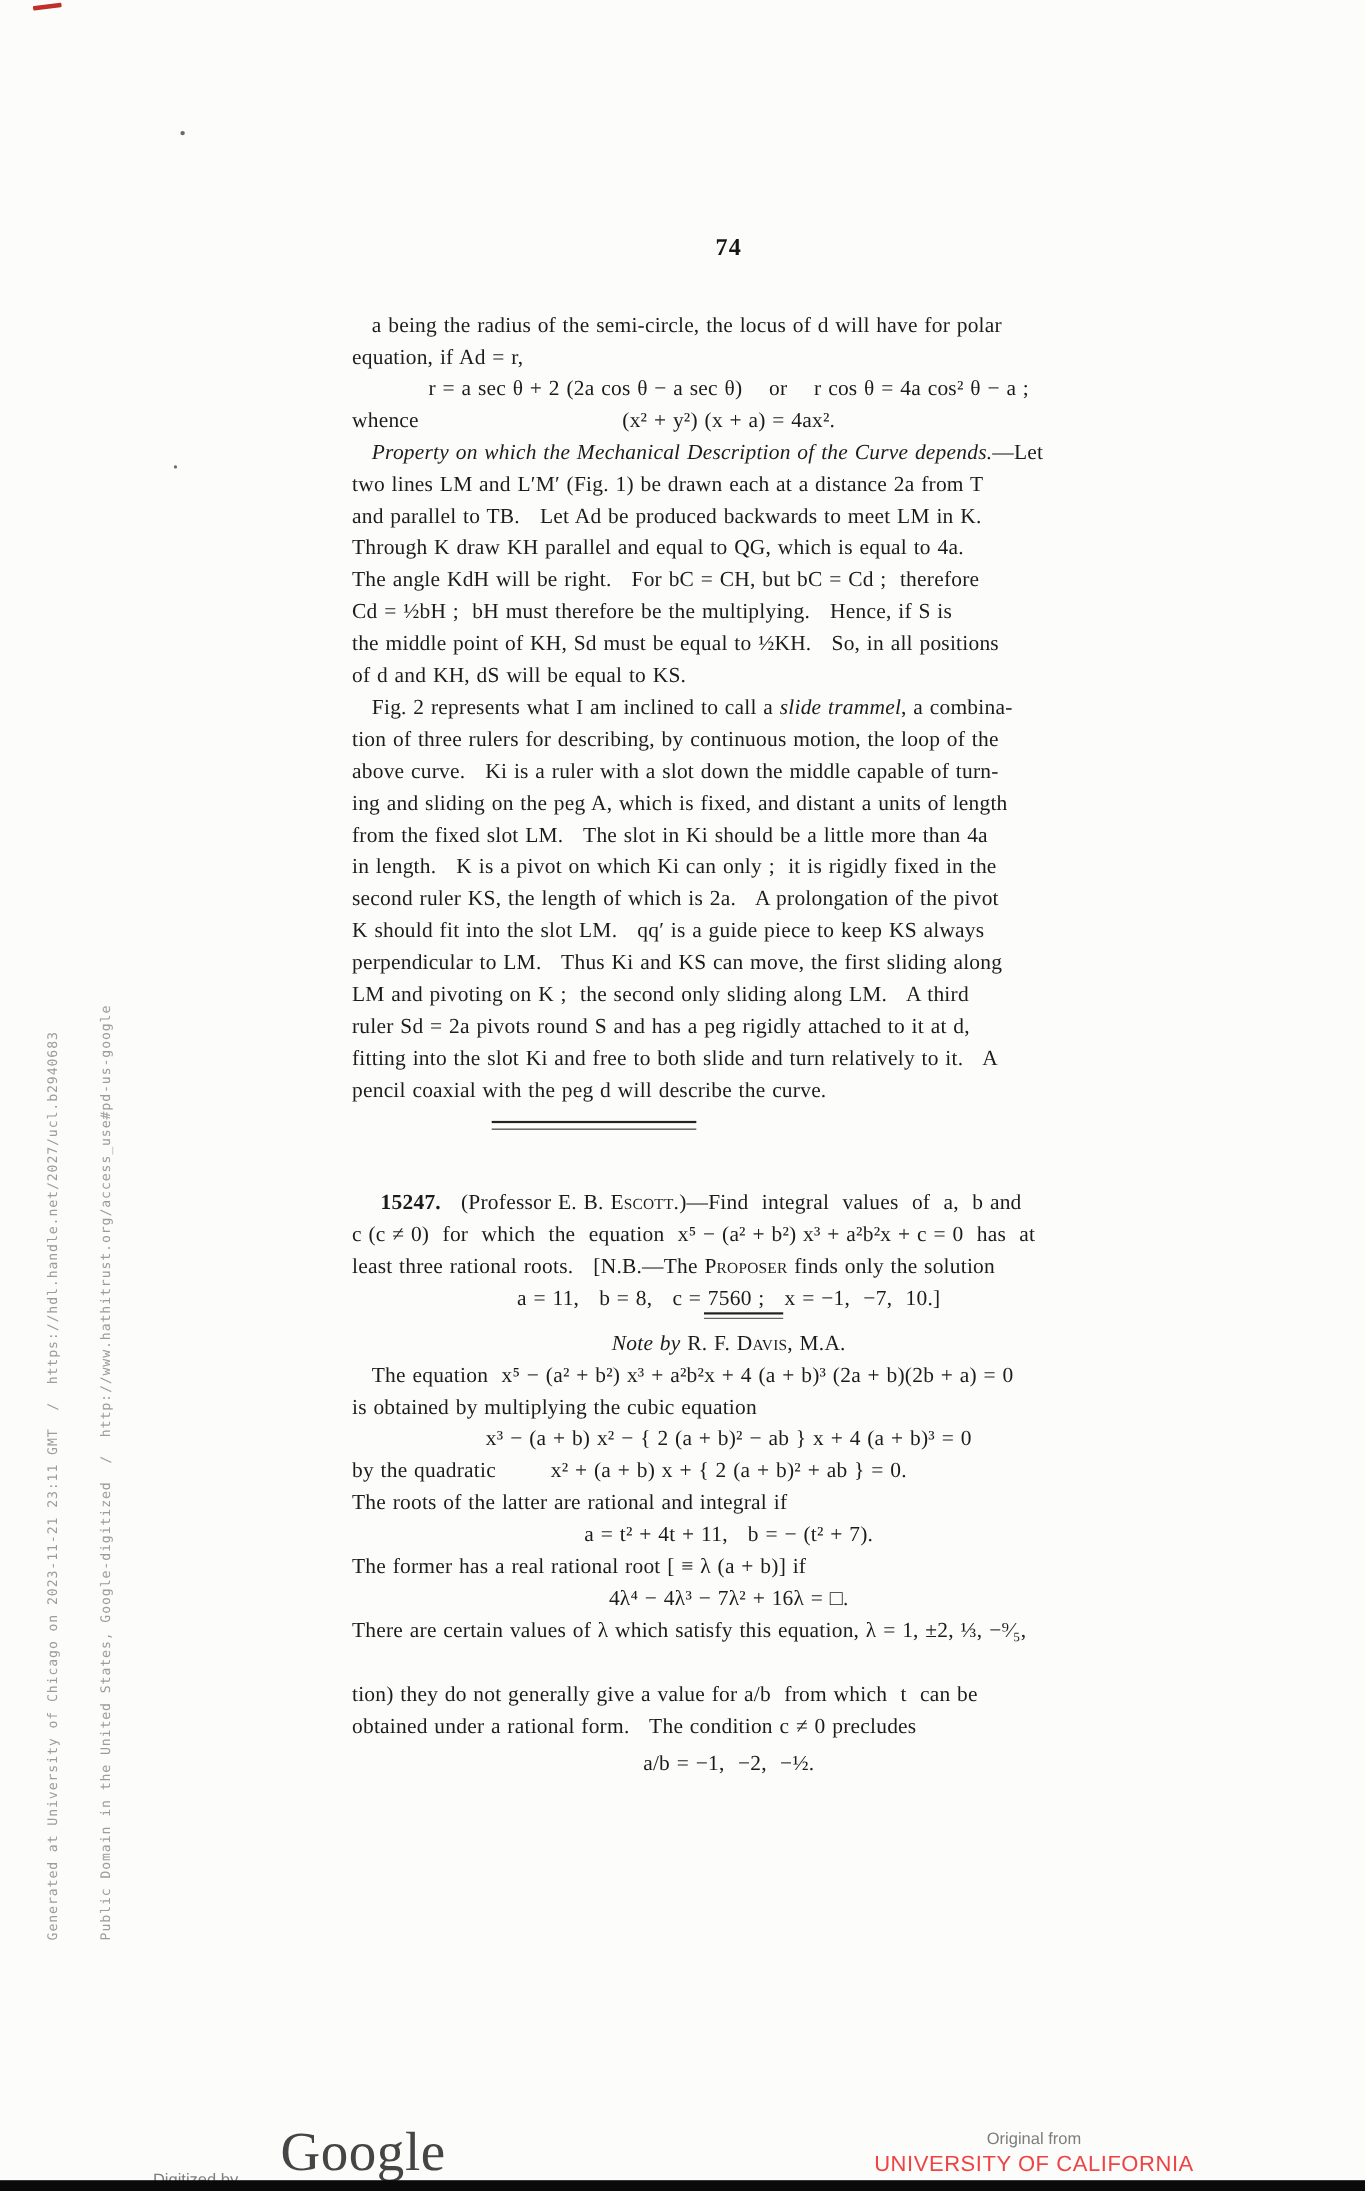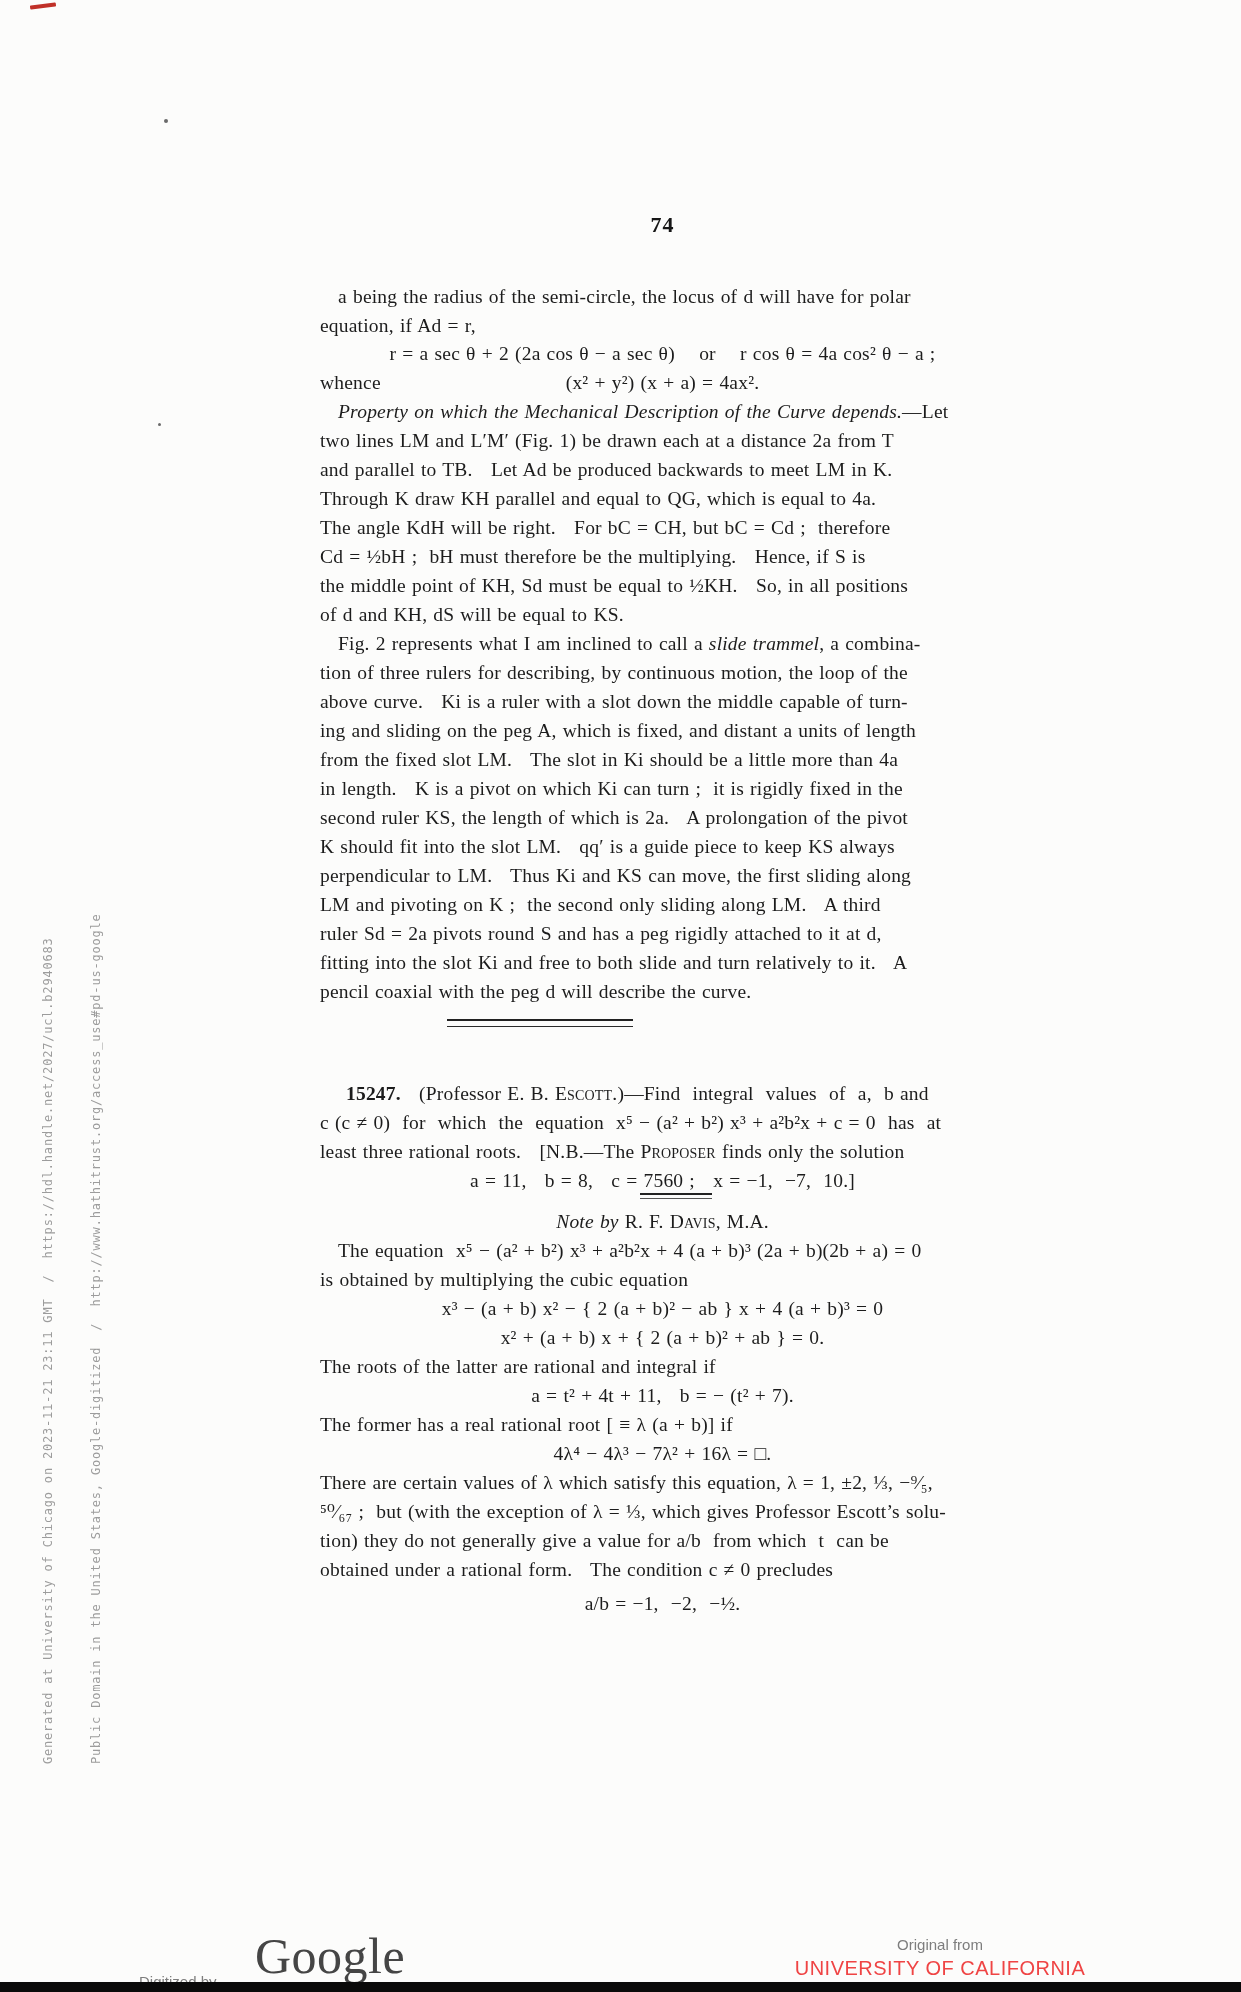--- a/index.html
+++ b/index.html
@@ -95,21 +95,21 @@
   <div class="line" style="top:515px">The angle KdH will be right.   For bC = CH, but bC = Cd ;  therefore</div>
   <div class="line" style="top:544px">Cd = ½bH ;  bH must therefore be the multiplying.   Hence, if S is</div>
   <div class="line" style="top:573px">the middle point of KH, Sd must be equal to ½KH.   So, in all positions</div>
   <div class="line" style="top:602px">of d and KH, dS will be equal to KS.</div>
 
   <div class="line ind" style="top:631px"><span>Fig. 2 represents what I am inclined to call a </span><span class="it">slide trammel</span><span>, a combina-</span></div>
   <div class="line" style="top:660px">tion of three rulers for describing, by continuous motion, the loop of the</div>
   <div class="line" style="top:718px">ing and sliding on the peg A, which is fixed, and distant a units of length</div>
   <div class="line" style="top:689px">above curve.   Ki is a ruler with a slot down the middle capable of turn-</div>
   <div class="line" style="top:747px">from the fixed slot LM.   The slot in Ki should be a little more than 4a</div>
-  <div class="line" style="top:776px">in length.   K is a pivot on which Ki can turn ;  it is rigidly fixed in the</div>
+  <div class="line" style="top:776px">in length.   K is a pivot on which Ki can only ;  it is rigidly fixed in the</div>
   <div class="line" style="top:805px">second ruler KS, the length of which is 2a.   A prolongation of the pivot</div>
   <div class="line" style="top:834px">K should fit into the slot LM.   qq′ is a guide piece to keep KS always</div>
   <div class="line" style="top:863px">perpendicular to LM.   Thus Ki and KS can move, the first sliding along</div>
   <div class="line" style="top:892px">LM and pivoting on K ;  the second only sliding along LM.   A third</div>
   <div class="line" style="top:921px">ruler Sd = 2a pivots round S and has a peg rigidly attached to it at d,</div>
   <div class="line" style="top:950px">fitting into the slot Ki and free to both slide and turn relatively to it.   A</div>
   <div class="line" style="top:979px">pencil coaxial with the peg d will describe the curve.</div>
 
   <div class="divider"></div>
 
@@ -117,27 +117,27 @@
   <div class="line" style="top:1110px">c (c ≠ 0)  for  which  the  equation  x⁵ − (a² + b²) x³ + a²b²x + c = 0  has  at</div>
   <div class="line" style="top:1139px"><span>least three rational roots.   [N.B.—The </span><span class="sc">Proposer</span><span> finds only the solution</span></div>
   <div class="line center" style="top:1168px">a = 11,   b = 8,   c = 7560 ;   x = −1,  −7,  10.]</div>
 
   <div class="shortrule"></div>
 
   <div class="line center" style="top:1209px"><span class="it">Note by </span><span class="sc">R. F. Davis</span><span>, M.A.</span></div>
   <div class="line ind" style="top:1238px">The equation  x⁵ − (a² + b²) x³ + a²b²x + 4 (a + b)³ (2a + b)(2b + a) = 0</div>
   <div class="line" style="top:1267px">is obtained by multiplying the cubic equation</div>
   <div class="line center" style="top:1296px">x³ − (a + b) x² − { 2 (a + b)² − ab } x + 4 (a + b)³ = 0</div>
+  <div class="line" style="top:1325px">by the quadratic</div>
   <div class="line center" style="top:1325px">x² + (a + b) x + { 2 (a + b)² + ab } = 0.</div>
   <div class="line" style="top:1354px">The roots of the latter are rational and integral if</div>
   <div class="line center" style="top:1383px">a = t² + 4t + 11,   b = − (t² + 7).</div>
   <div class="line" style="top:1412px">The former has a real rational root [ ≡ λ (a + b)] if</div>
   <div class="line center" style="top:1441px">4λ⁴ − 4λ³ − 7λ² + 16λ = □.</div>
   <div class="line" style="top:1470px">There are certain values of λ which satisfy this equation, λ = 1, ±2, ⅓, −⁹⁄₅,</div>
-  <div class="line" style="top:1499px">⁵⁰⁄₆₇ ;  but (with the exception of λ = ⅓, which gives Professor Escott’s solu-</div>
   <div class="line" style="top:1528px">tion) they do not generally give a value for a/b  from which  t  can be</div>
   <div class="line" style="top:1557px">obtained under a rational form.   The condition c ≠ 0 precludes</div>
   <div class="line center" style="top:1591px">a/b = −1,  −2,  −½.</div>
 
   <div class="watermark">
     <div>Generated at University of Chicago on 2023-11-21 23:11 GMT  /  https://hdl.handle.net/2027/ucl.b2940683</div>
     <div>Public Domain in the United States, Google-digitized  /  http://www.hathitrust.org/access_use#pd-us-google</div>
   </div>
 
   <div class="footer-small" style="left:139px;top:1952px;margin-top:21px;">Digitized by</div>

